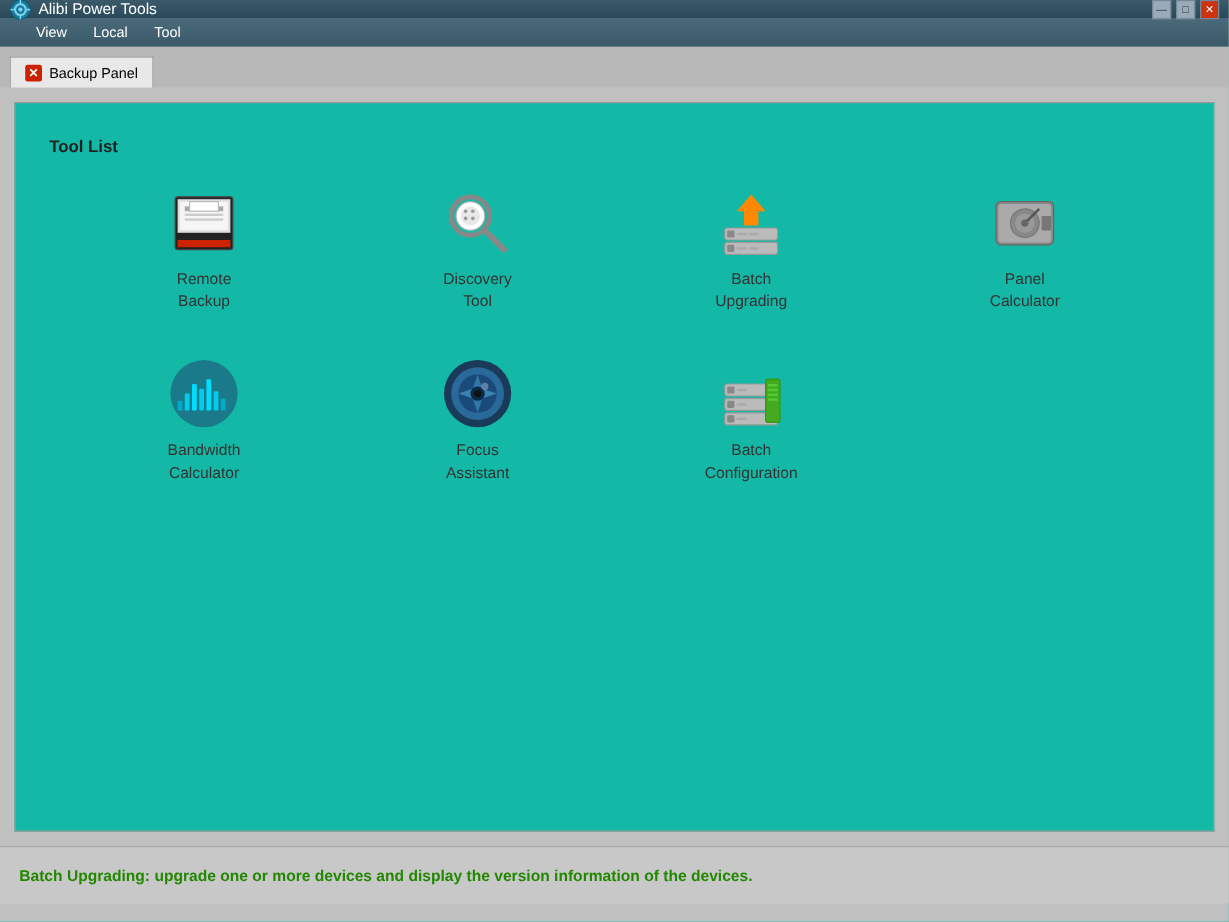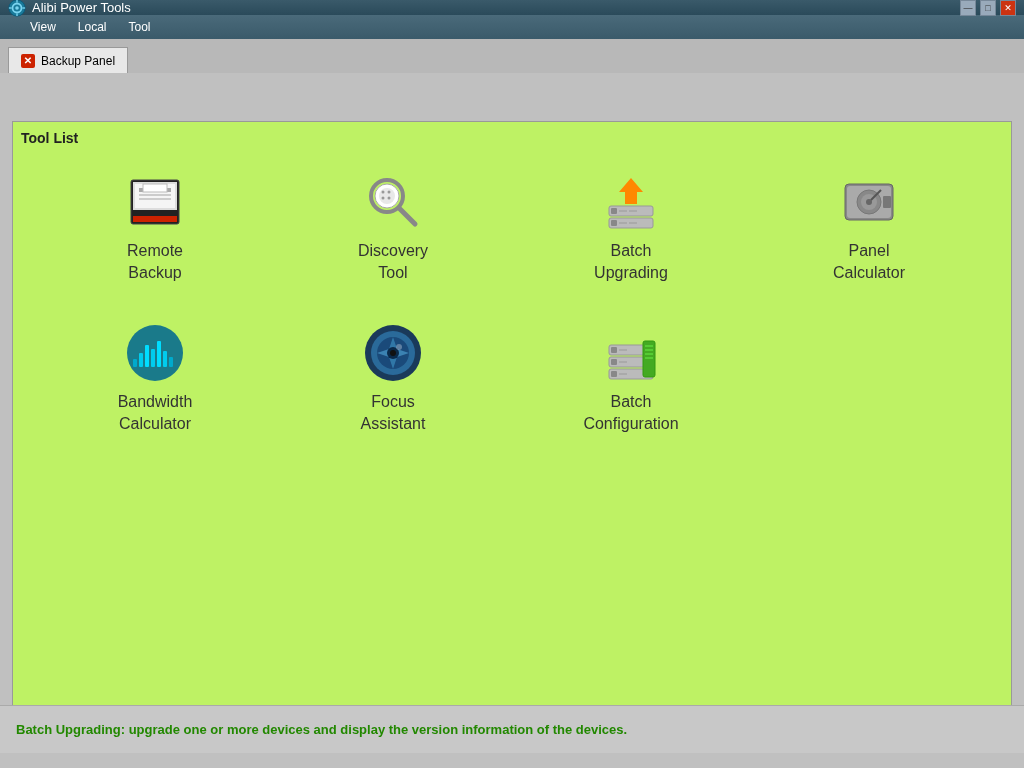--- a/index.html
+++ b/index.html
@@ -110,24 +110,23 @@
       width: 100%;
       height: calc(768px - 30px - 24px - 34px - 48px);
       background: #c0c0c0;
       padding: 12px;
     }
 
     
     #tool-list-panel {
       width: 100%;
       height: 100%;
-      background: #bef264;
+      background: #14b8a6;
       border: 1px solid #999;
-      padding: 8px;
-      margin-top: 36px;
+      padding: 28px;
     }
     #tool-list-title {
       font-size: 14px;
       font-weight: bold;
       color: #222;
       margin-bottom: 16px;
     }
 
     
     #tool-grid {
@@ -148,21 +147,21 @@
 
     .tool-icon {
       width: 64px;
       height: 64px;
       display: flex;
       align-items: center;
       justify-content: center;
     }
 
     .tool-label {
-      font-size: 16px;
+      font-size: 13px;
       color: #333;
       text-align: center;
       line-height: 1.4;
     }
 
     
     #status-bar {
       width: 100%;
       height: 48px;
       background: #c8c8c8;

